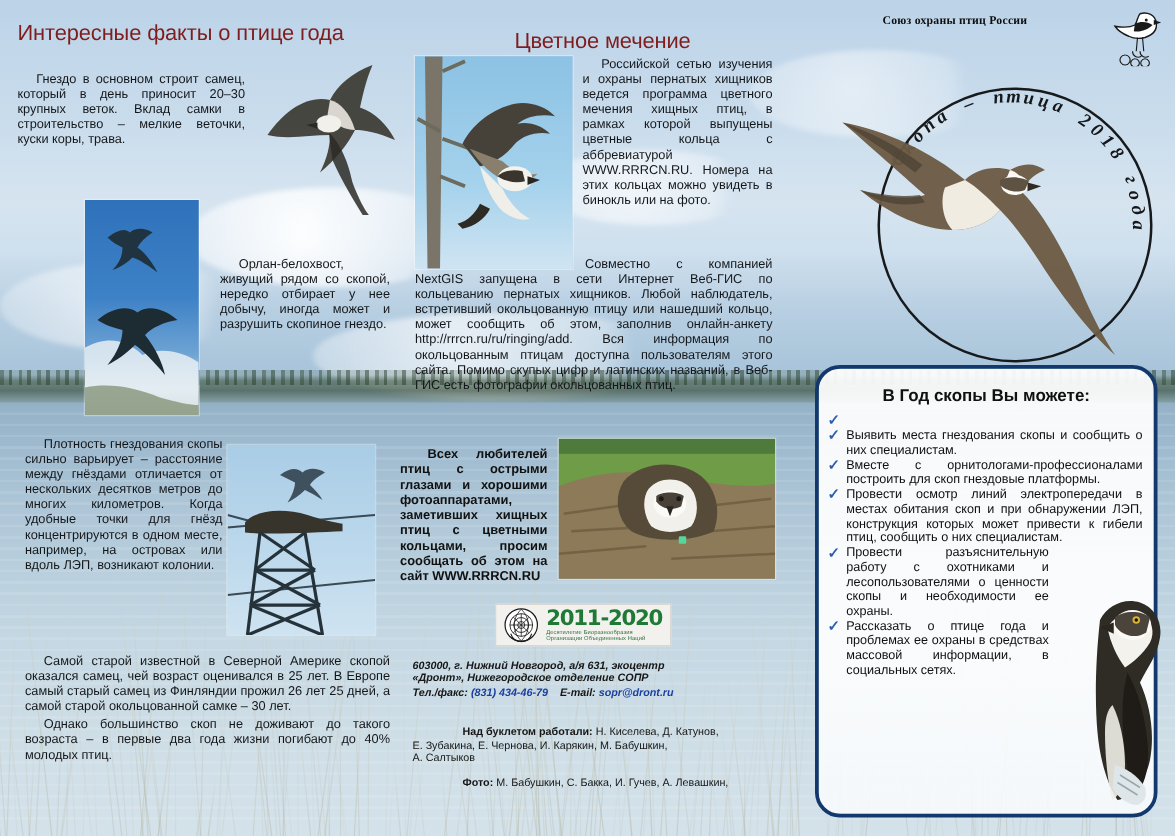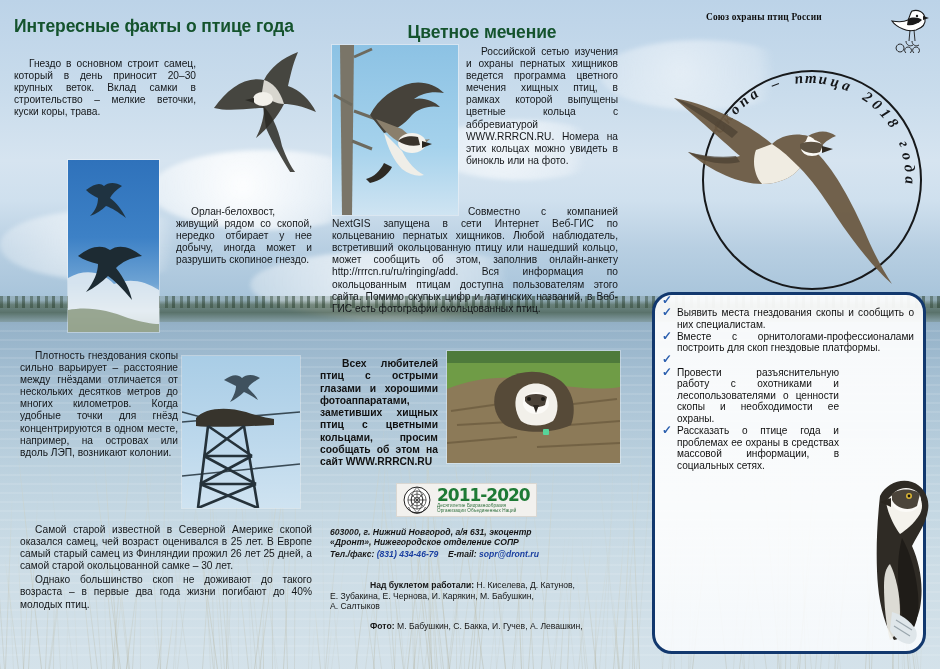--- a/index.html
+++ b/index.html
@@ -54,21 +54,21 @@
   
   .cloud {
     position: absolute; border-radius: 50%;
     background: radial-gradient(circle at 40% 45%, rgba(255,255,255,.95), rgba(255,255,255,.45) 62%, rgba(255,255,255,0) 75%);
     filter: blur(2px);
   }
 
   
   .col { position: absolute; }
   .h1 {
-    font-size: 17.5px; font-weight: bold; color: #14532d;
+    font-size: 17.5px; font-weight: normal; color: #7f1d1d;
     letter-spacing: -.1px;
   }
   p.body {
     font-size: 10.2px; line-height: 12.1px; color: #14171a;
     text-align: justify; text-indent: 15px;
   }
   .photo {
     position: absolute; overflow: hidden;
     box-shadow: 0 0 0 1px rgba(255,255,255,.35);
   }
@@ -623,34 +623,36 @@
     <path d="M132,84 C138,81 150,81 155,85 L152,92 C144,95 136,92 132,88 Z" fill="#5e5343"></path>
     <path d="M154,86 l11,3 l-11,4 z" fill="#2e2921"></path>
     <g fill="#4c4133" opacity=".75">
       <path d="M20,92 C36,96 52,98 68,96 L72,102 C52,106 34,102 20,92Z"></path>
       <path d="M6,38 C30,46 52,58 70,72 L64,78 C44,62 24,50 6,38Z"></path>
     </g>
   </g>
 </svg>
 
 <div id="action-panel">
+  <div id="action-title">В Год скопы Вы можете:</div>
   <div id="action-items">
       <div class="check-item">
         <span class="check-mark">✓</span>
       </div>
       <div class="check-item">
         <span class="check-mark">✓</span>
         <span class="check-text">Выявить места гнездования скопы и сообщить о них специалистам.</span>
       </div>
       <div class="check-item">
         <span class="check-mark">✓</span>
         <span class="check-text">Вместе с орнитологами-профессионалами построить для скоп гнездовые платформы.</span>
       </div>
       <div class="check-item">
         <span class="check-mark">✓</span>
+        <span class="check-text">Провести осмотр линий электропередачи в местах обитания скоп и при обнаружении ЛЭП, конструкция которых может привести к гибели птиц, сообщить о них специалистам.</span>
       </div>
       <div class="check-item">
         <span class="check-mark">✓</span>
         <span class="check-text narrow">Провести разъяснительную работу с охотниками и лесопользователями о ценности скопы и необходимости ее охраны.</span>
       </div>
       <div class="check-item">
         <span class="check-mark">✓</span>
         <span class="check-text narrow">Рассказать о птице года и проблемах ее охраны в средствах массовой информации, в социальных сетях.</span>
       </div>
     </div>

